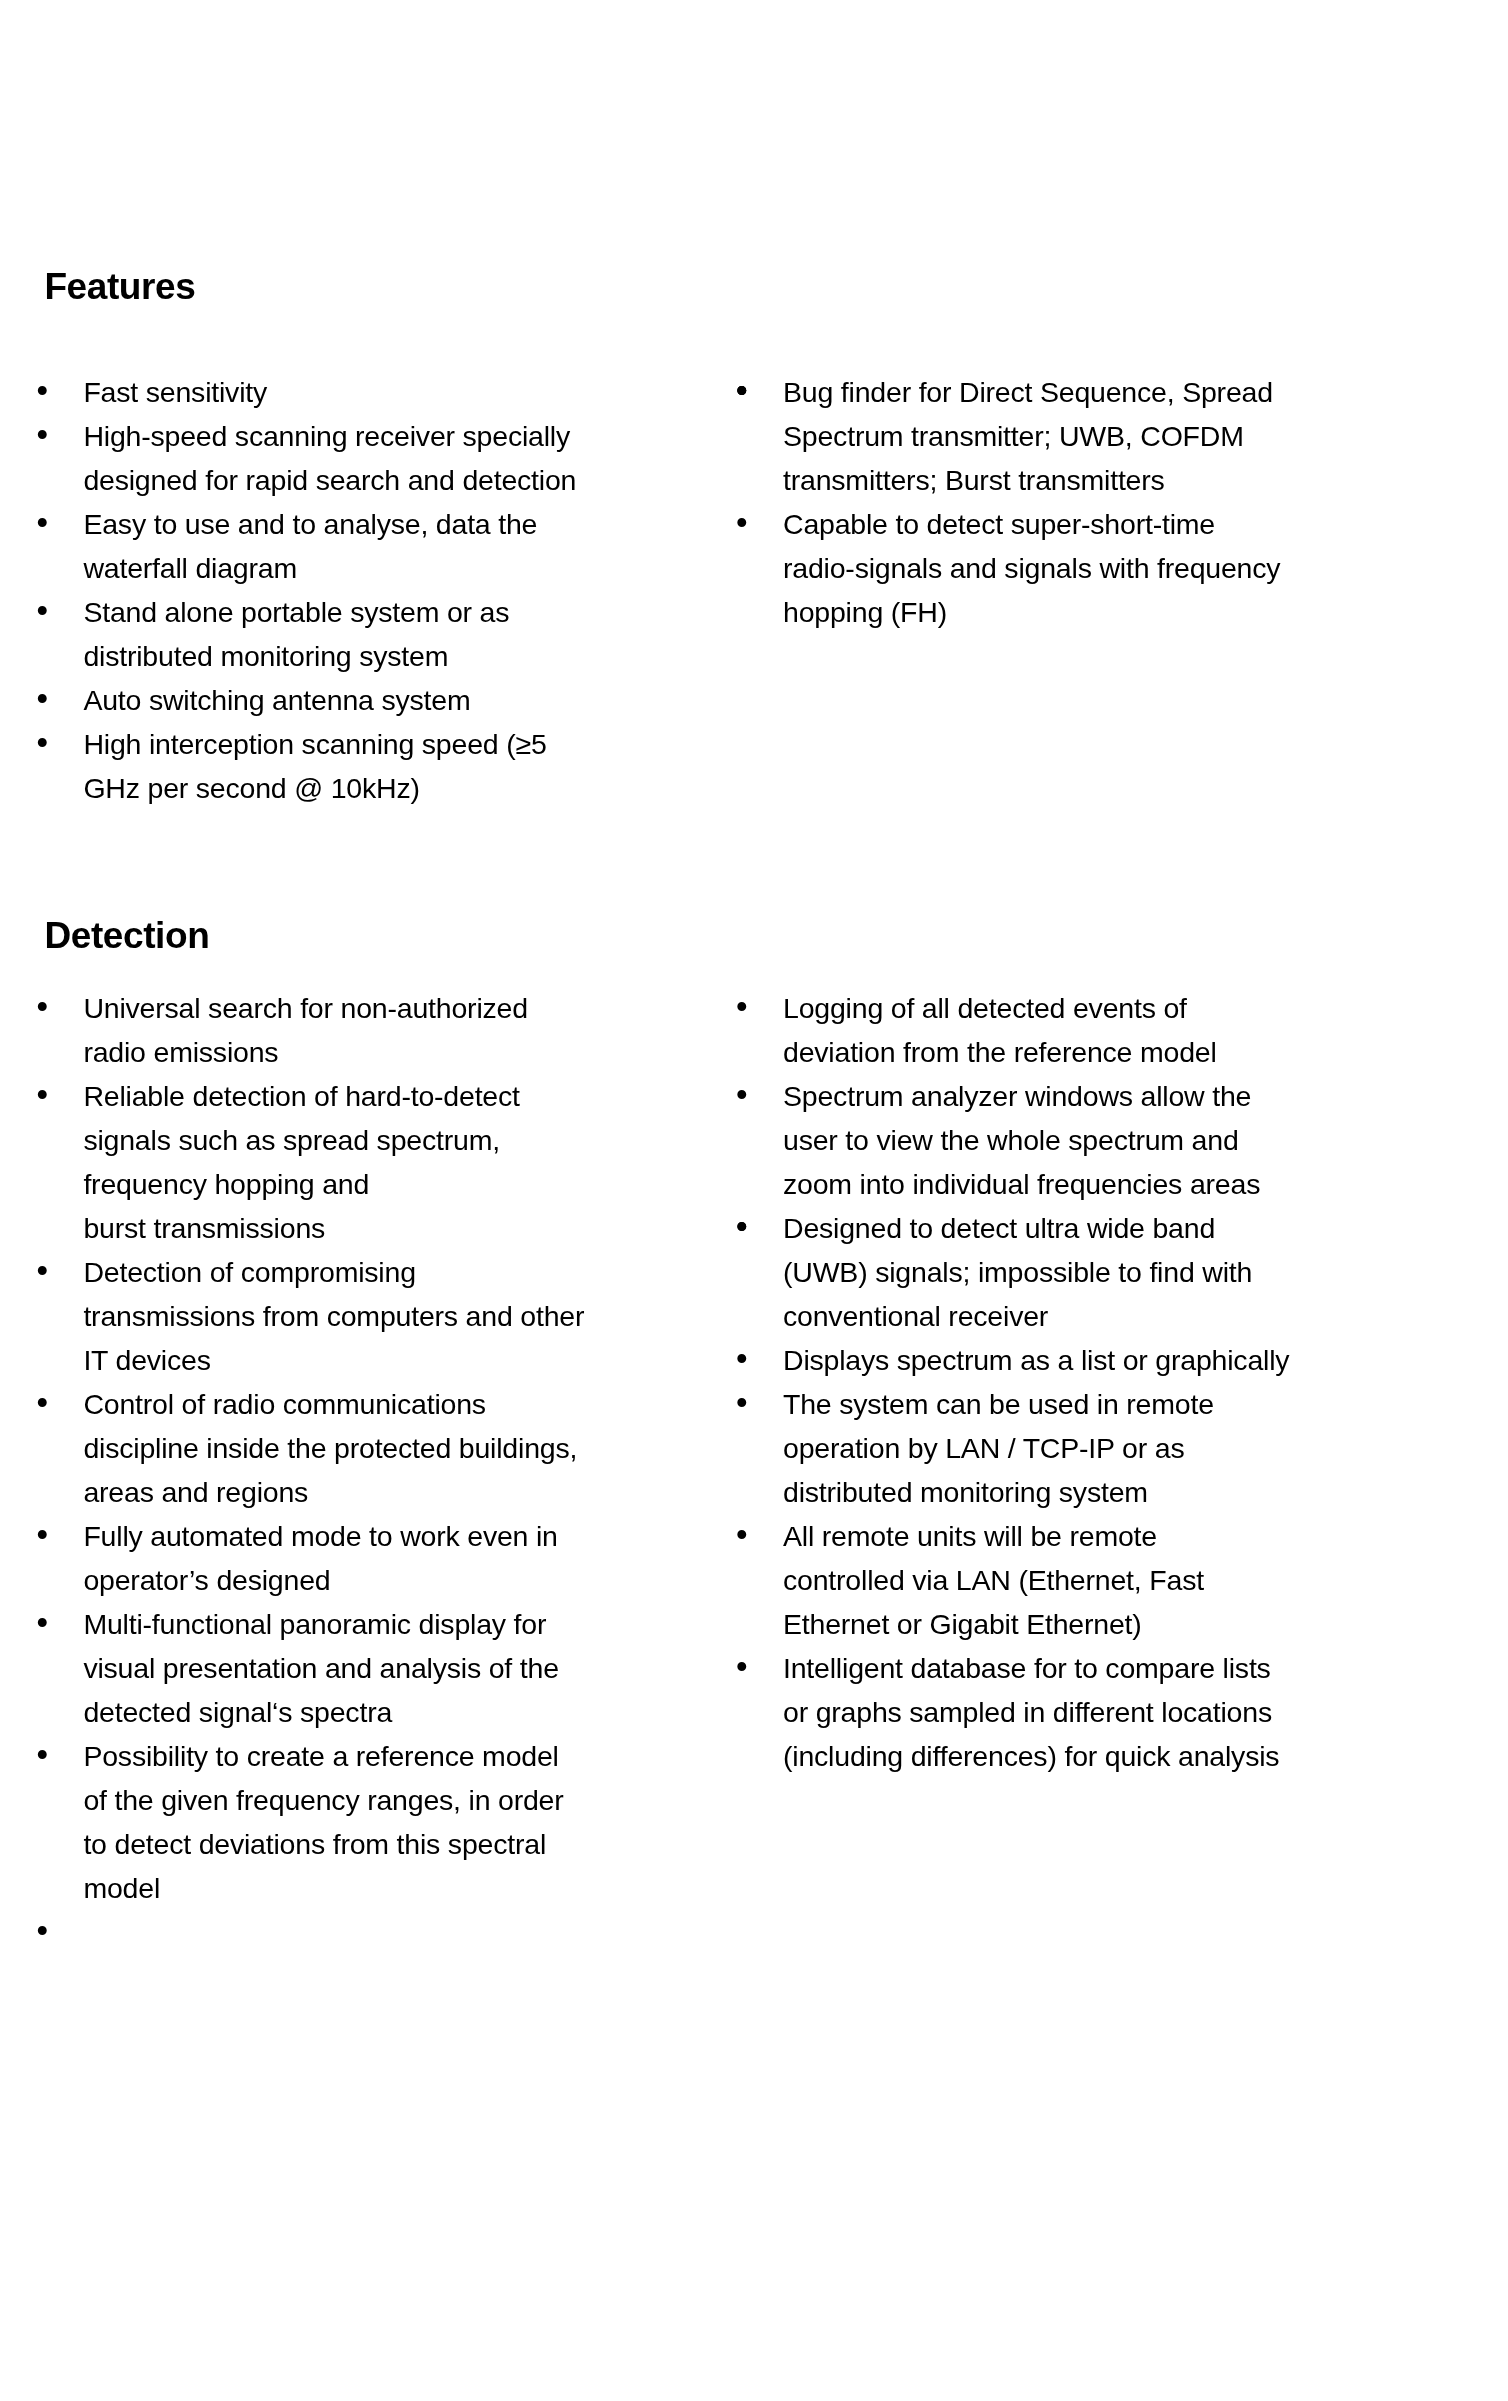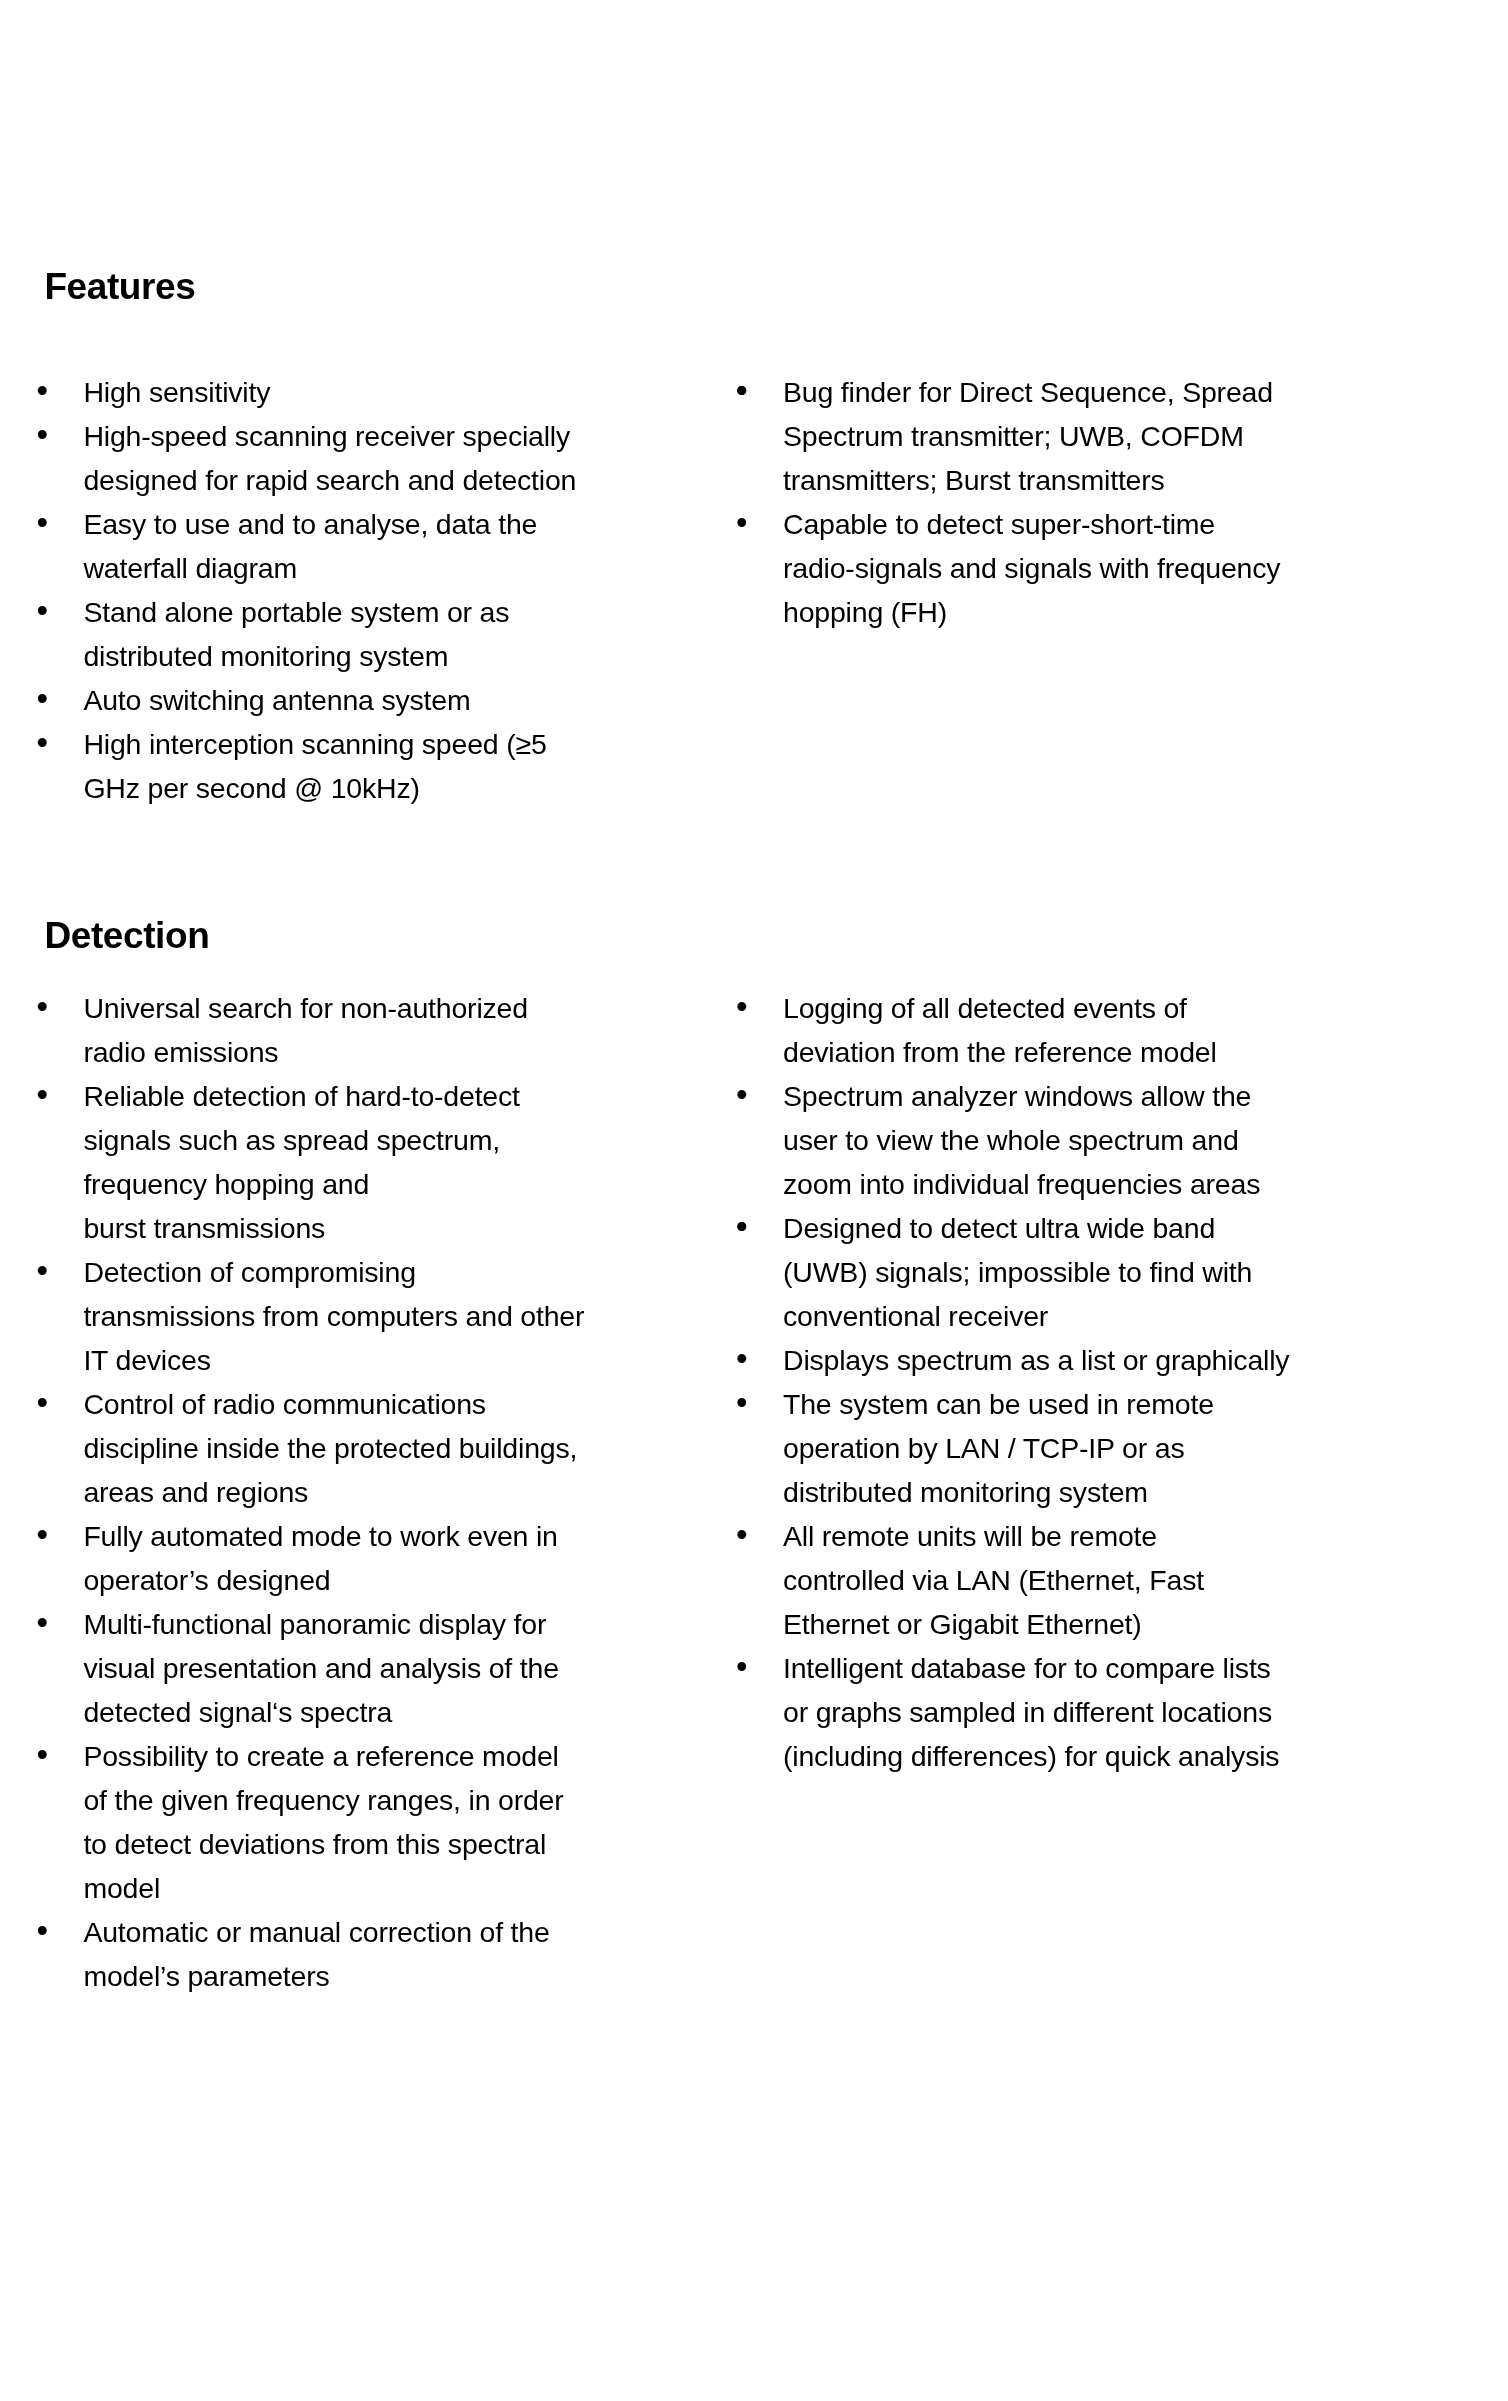--- a/index.html
+++ b/index.html
@@ -61,21 +61,21 @@
   }
 </style>
 </head>
 <body>
 
 <div class="page">
 
   <h2 class="section-heading" id="features-heading">Features</h2>
 
   <ul class="bullet-col" id="features-left">
-    <li><span class="bullet">•</span><span class="item-text">High sensitivity</span></li>
+    <li><span class="bullet">•</span><span class="item-text">Fast sensitivity</span></li>
     <li><span class="bullet">•</span><span class="item-text">High-speed scanning receiver specially
 designed for rapid search and detection</span></li>
     <li><span class="bullet">•</span><span class="item-text">Easy to use and to analyse, data the
 waterfall diagram</span></li>
     <li><span class="bullet">•</span><span class="item-text">Stand alone portable system or as
 distributed monitoring system</span></li>
     <li><span class="bullet">•</span><span class="item-text">Auto switching antenna system</span></li>
     <li><span class="bullet">•</span><span class="item-text">High interception scanning speed (≥5
 GHz per second @ 10kHz)</span></li>
   </ul>
@@ -108,22 +108,21 @@
 areas and regions</span></li>
     <li><span class="bullet">•</span><span class="item-text">Fully automated mode to work even in
 operator’s designed</span></li>
     <li><span class="bullet">•</span><span class="item-text">Multi-functional panoramic display for
 visual presentation and analysis of the
 detected signal‘s spectra</span></li>
     <li><span class="bullet">•</span><span class="item-text">Possibility to create a reference model
 of the given frequency ranges, in order
 to detect deviations from this spectral
 model</span></li>
-    <li><span class="bullet">•</span><span class="item-text">Automatic or manual correction of the
-model’s parameters</span></li>
+    <li><span class="bullet">•</span></li>
   </ul>
 
   <ul class="bullet-col" id="specials-right">
     <li><span class="bullet">•</span><span class="item-text">Logging of all detected events of
 deviation from the reference model</span></li>
     <li><span class="bullet">•</span><span class="item-text">Spectrum analyzer windows allow the
 user to view the whole spectrum and
 zoom into individual frequencies areas</span></li>
     <li><span class="bullet">•</span></li>
     <li><span class="bullet">•</span><span class="item-text">Designed to detect ultra wide band

